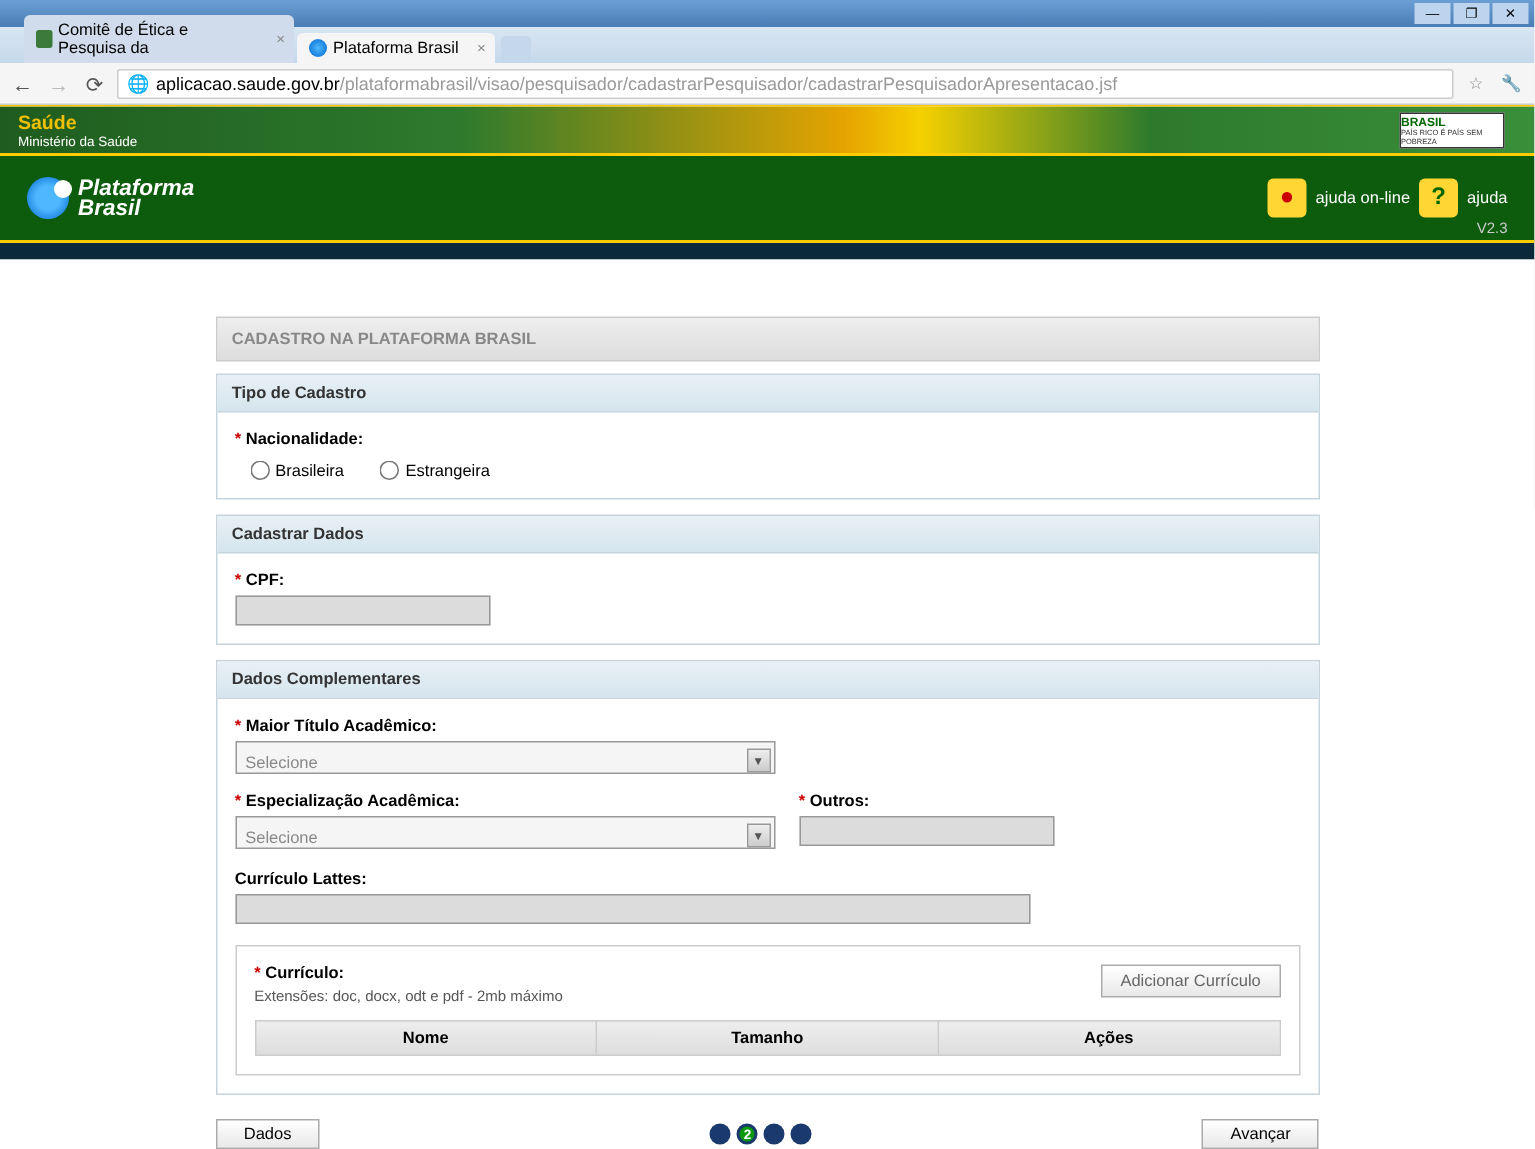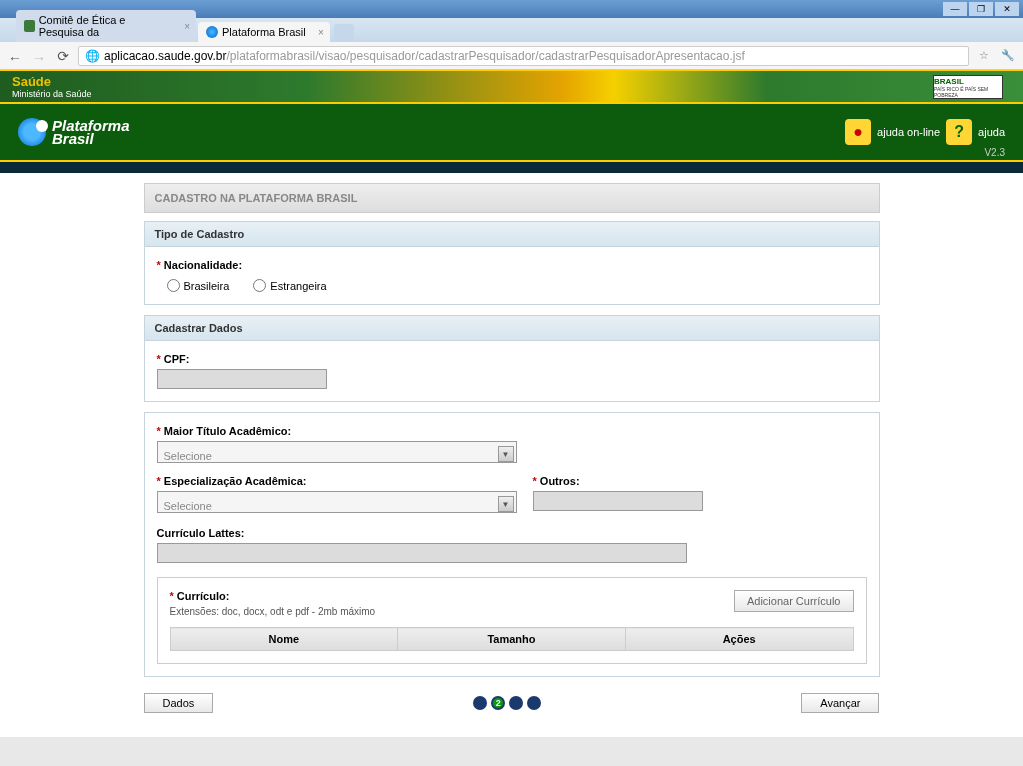--- a/index.html
+++ b/index.html
@@ -35,21 +35,21 @@
 .help-icon { width: 26px; height: 26px; background: #ffd633; border-radius: 4px; display: flex; align-items: center; justify-content: center; }
 .help-icon.person::before { content: '●'; color: #cc0000; font-size: 16px; }
 .help-icon.question { font-weight: bold; font-size: 16px; color: #006600; }
 .help-txt { color: #fff; font-size: 11px; }
 .version { position: absolute; right: 18px; bottom: 2px; color: #ccc; font-size: 10px; }
 
 .dark-bar { height: 11px; background: #0a2a3a; }
 
 
 .content-wrap { background: #fff; margin: 0 auto; width: 736px; padding: 0; }
-.page-title { background: linear-gradient(#eeeeee, #dddddd); border: 1px solid #ccc; padding: 8px 10px; color: #888; font-weight: bold; font-size: 11px; margin-bottom: 8px; }
+.page-title { background: linear-gradient(#eeeeee, #dddddd); border: 1px solid #ccc; padding: 8px 10px; color: #888; font-weight: bold; font-size: 11px; margin-bottom: 8px; margin-top: 28px; }
 .panel { border: 1px solid #c5d4dd; margin-bottom: 10px; }
 .panel-hdr { background: linear-gradient(#e8f0f5, #d5e5ee); padding: 6px 10px; font-size: 11px; font-weight: bold; color: #333; border-bottom: 1px solid #c5d4dd; }
 .panel-body { padding: 12px; }
 .req { color: #cc0000; }
 .fld-label { font-weight: bold; font-size: 11px; margin-bottom: 4px; display: block; }
 .radio-row { margin-top: 8px; display: flex; gap: 24px; padding-left: 10px; }
 .radio-item { display: flex; align-items: center; gap: 4px; }
 .radio-item input { accent-color: #0066cc; }
 .txt-input { border: 1px solid #999; background: #dcdcdc; height: 20px; padding: 0 4px; }
 .select-box { border: 1px solid #999; background: #f5f5f5; height: 22px; width: 360px; display: flex; align-items: flex-end; justify-content: space-between; padding: 0 2px 0 6px; color: #888; }
@@ -159,20 +159,21 @@
 
   <div class="panel">
     <div class="panel-hdr">Cadastrar Dados</div>
     <div class="panel-body">
       <span class="fld-label"><span class="req">* </span><span>CPF:</span></span>
       <input class="txt-input" style="width: 170px;">
     </div>
   </div>
 
   <div class="panel">
+    <div class="panel-hdr">Dados Complementares</div>
     <div class="panel-body">
 
       <span class="fld-label"><span class="req">* </span><span>Maior Título Acadêmico:</span></span>
       <div class="select-box">
         <span>Selecione</span>
         <span class="select-arrow">▼</span>
       </div>
 
       <div class="row-2">
         <div class="col">

